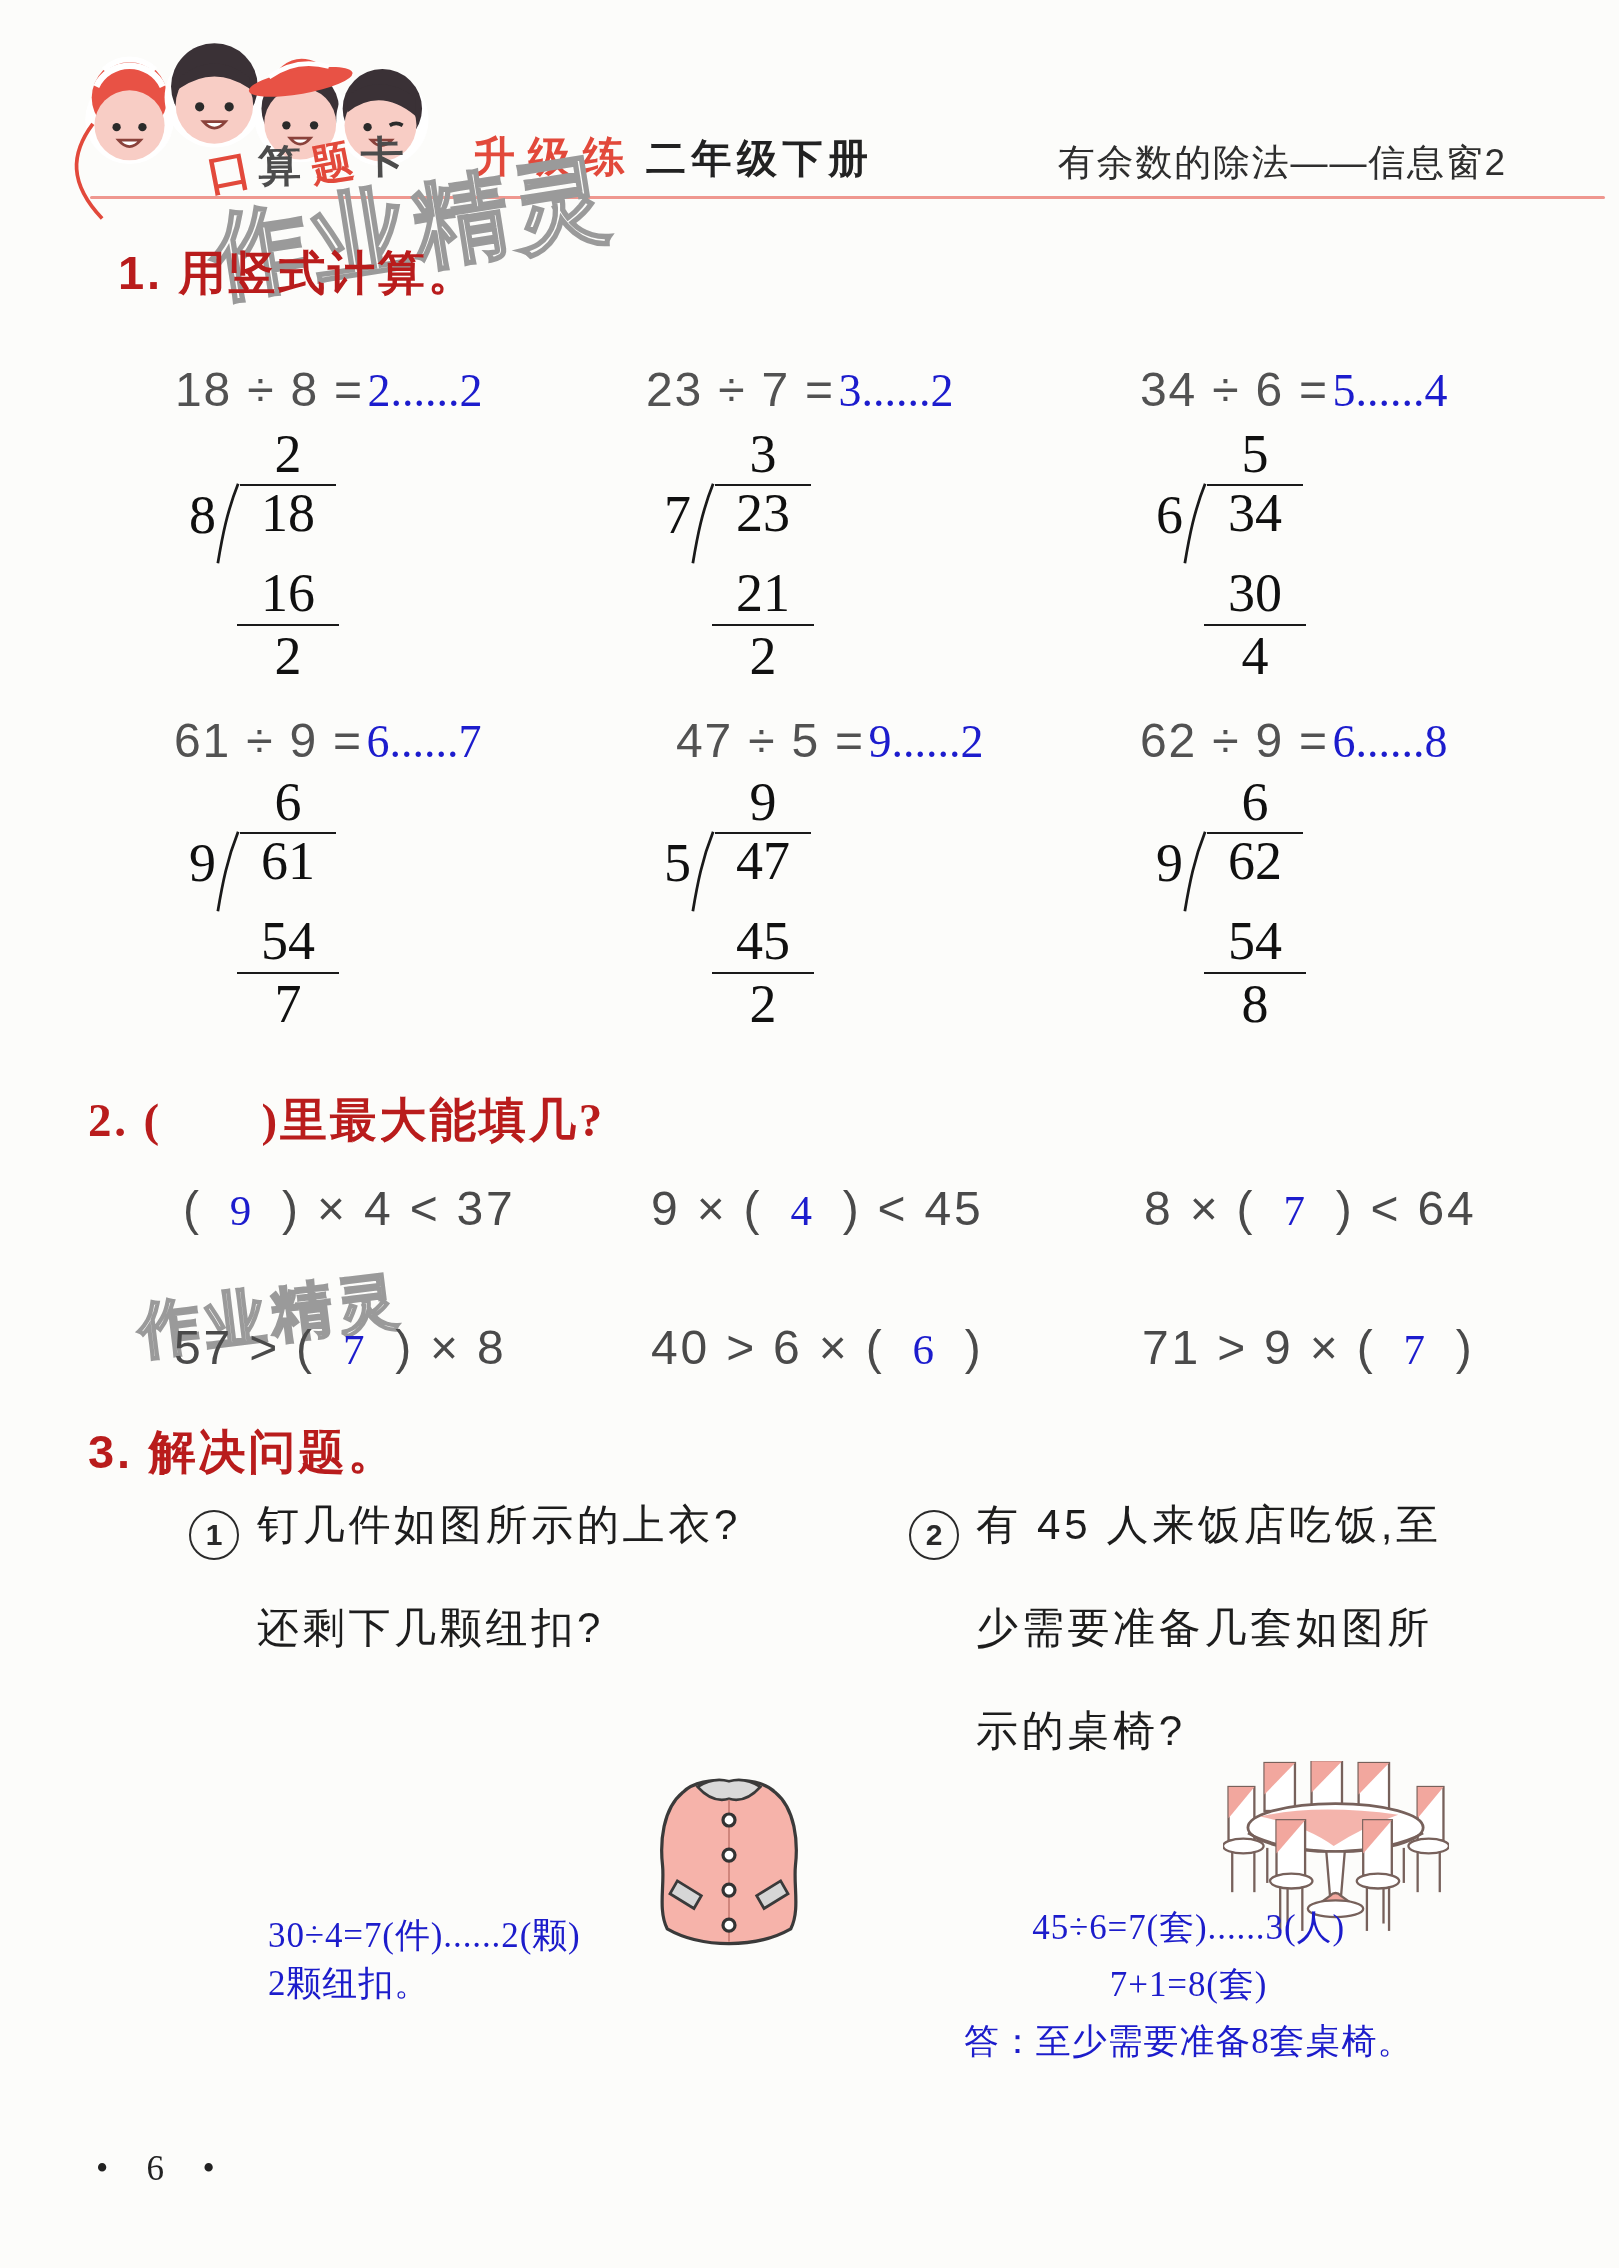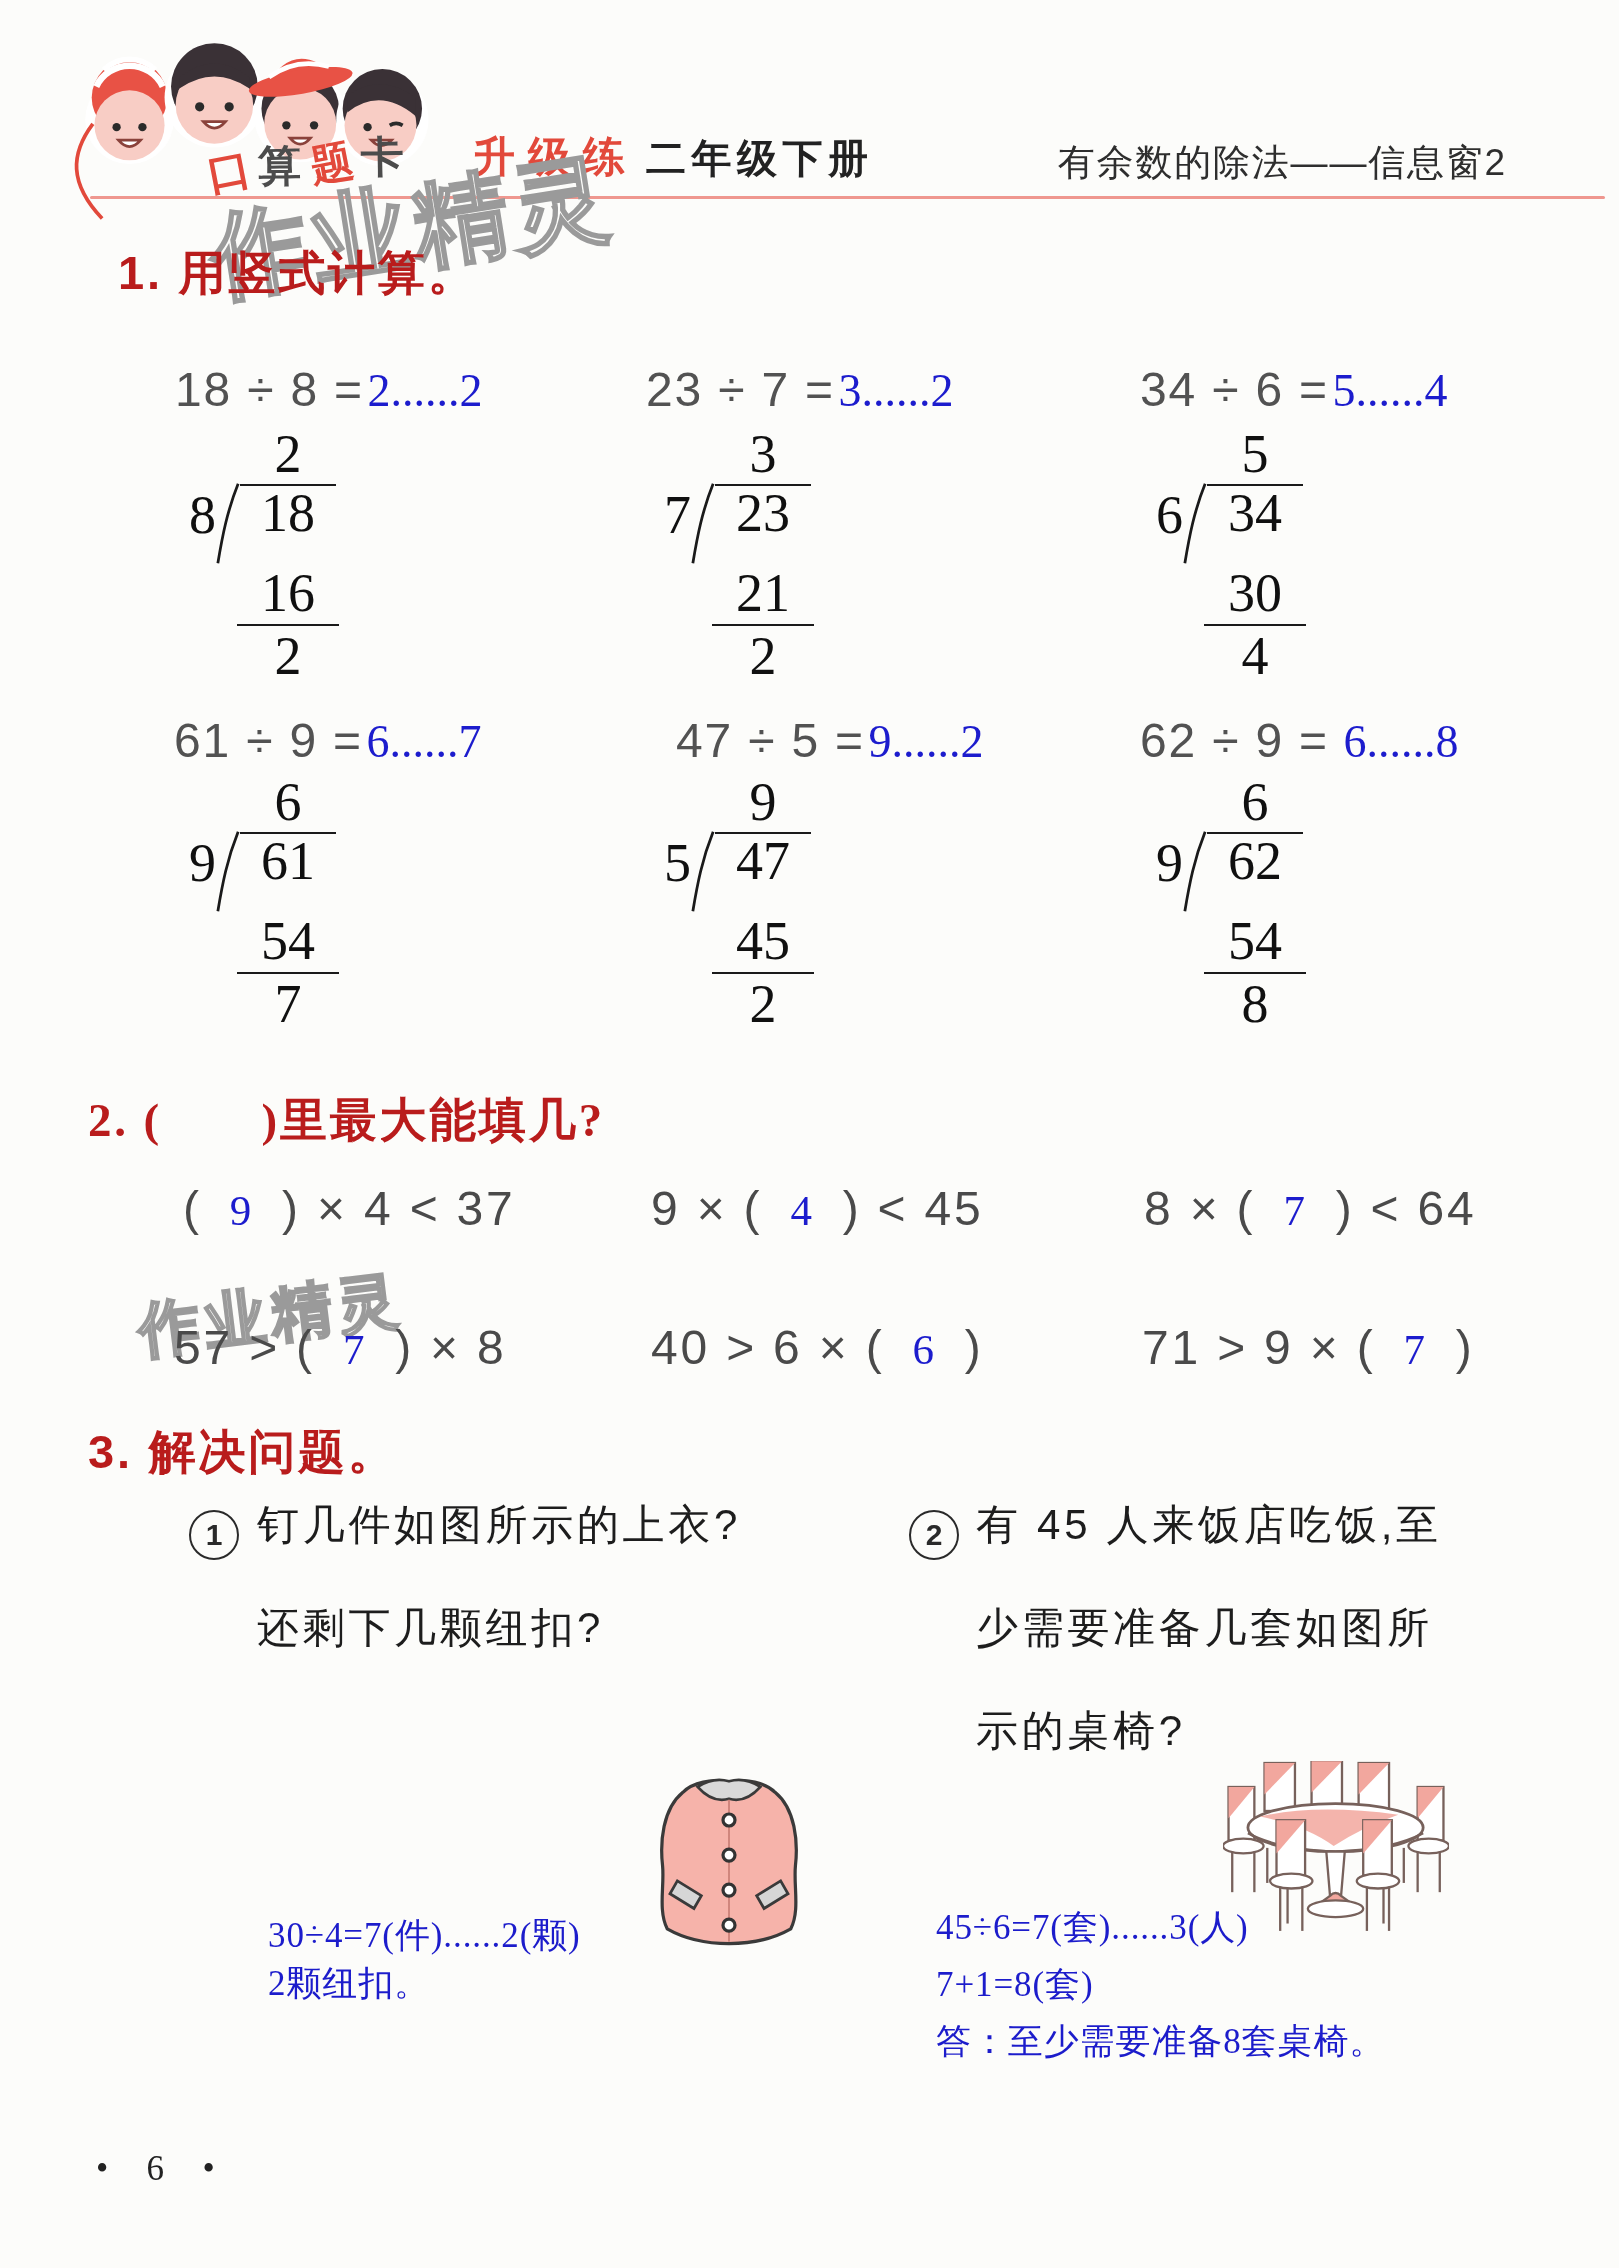--- a/index.html
+++ b/index.html
@@ -169,21 +169,21 @@
   </div>
 
   <div class="eq-line" style="left:174px;top:713px;">
     <span class="eq">61 ÷ 9 =</span>
       <span class="ans">6......7</span>
   </div>
   <div class="eq-line" style="left:646px;top:713px;margin-left:30px;">
     <span class="eq">47 ÷ 5 =</span>
       <span class="ans">9......2</span>
   </div>
-  <div class="eq-line" style="left:1140px;top:713px;gap:11px;">
+  <div class="eq-line" style="left:1140px;top:713px;">
     <span class="eq">62 ÷ 9 =</span>
       <span class="ans">6......8</span>
   </div>
 
   <div class="ld" style="left:185px;top:773px;">
     <div class="q">6</div>
     <div class="row">
       <span class="dv">9</span>
       <svg class="curve" width="24" height="83" viewBox="0 0 26 90">
           <path d="M24 2 C12 32 7 58 2 88" fill="none" stroke="#1a1a1a" stroke-width="3"></path>
@@ -325,21 +325,21 @@
       <line x1="174" y1="138" x2="174" y2="176"></line>
     </g>
     <path d="M58 64 L89 64 L58 100 Z" fill="#f2a79e"></path>
     <path d="M152 64 L183 64 L152 100 Z" fill="#f2a79e"></path>
   </svg>
 
   <div class="bluans" style="left:268px;top:1912px;">
     <div>30÷4=7(件)......2(颗)</div>
     <div>2颗纽扣。</div>
   </div>
-  <div class="bluans right" style="left:936px;top:1899px;">
+  <div class="bluans right" style="left:964px;top:1899px;text-align:center;">
     <div>45÷6=7(套)......3(人)</div>
     <div>7+1=8(套)</div>
     <div>答：至少需要准备8套桌椅。</div>
   </div>
 
   <div class="pagenum">•  6  •</div>
 
 </div>
 
 

